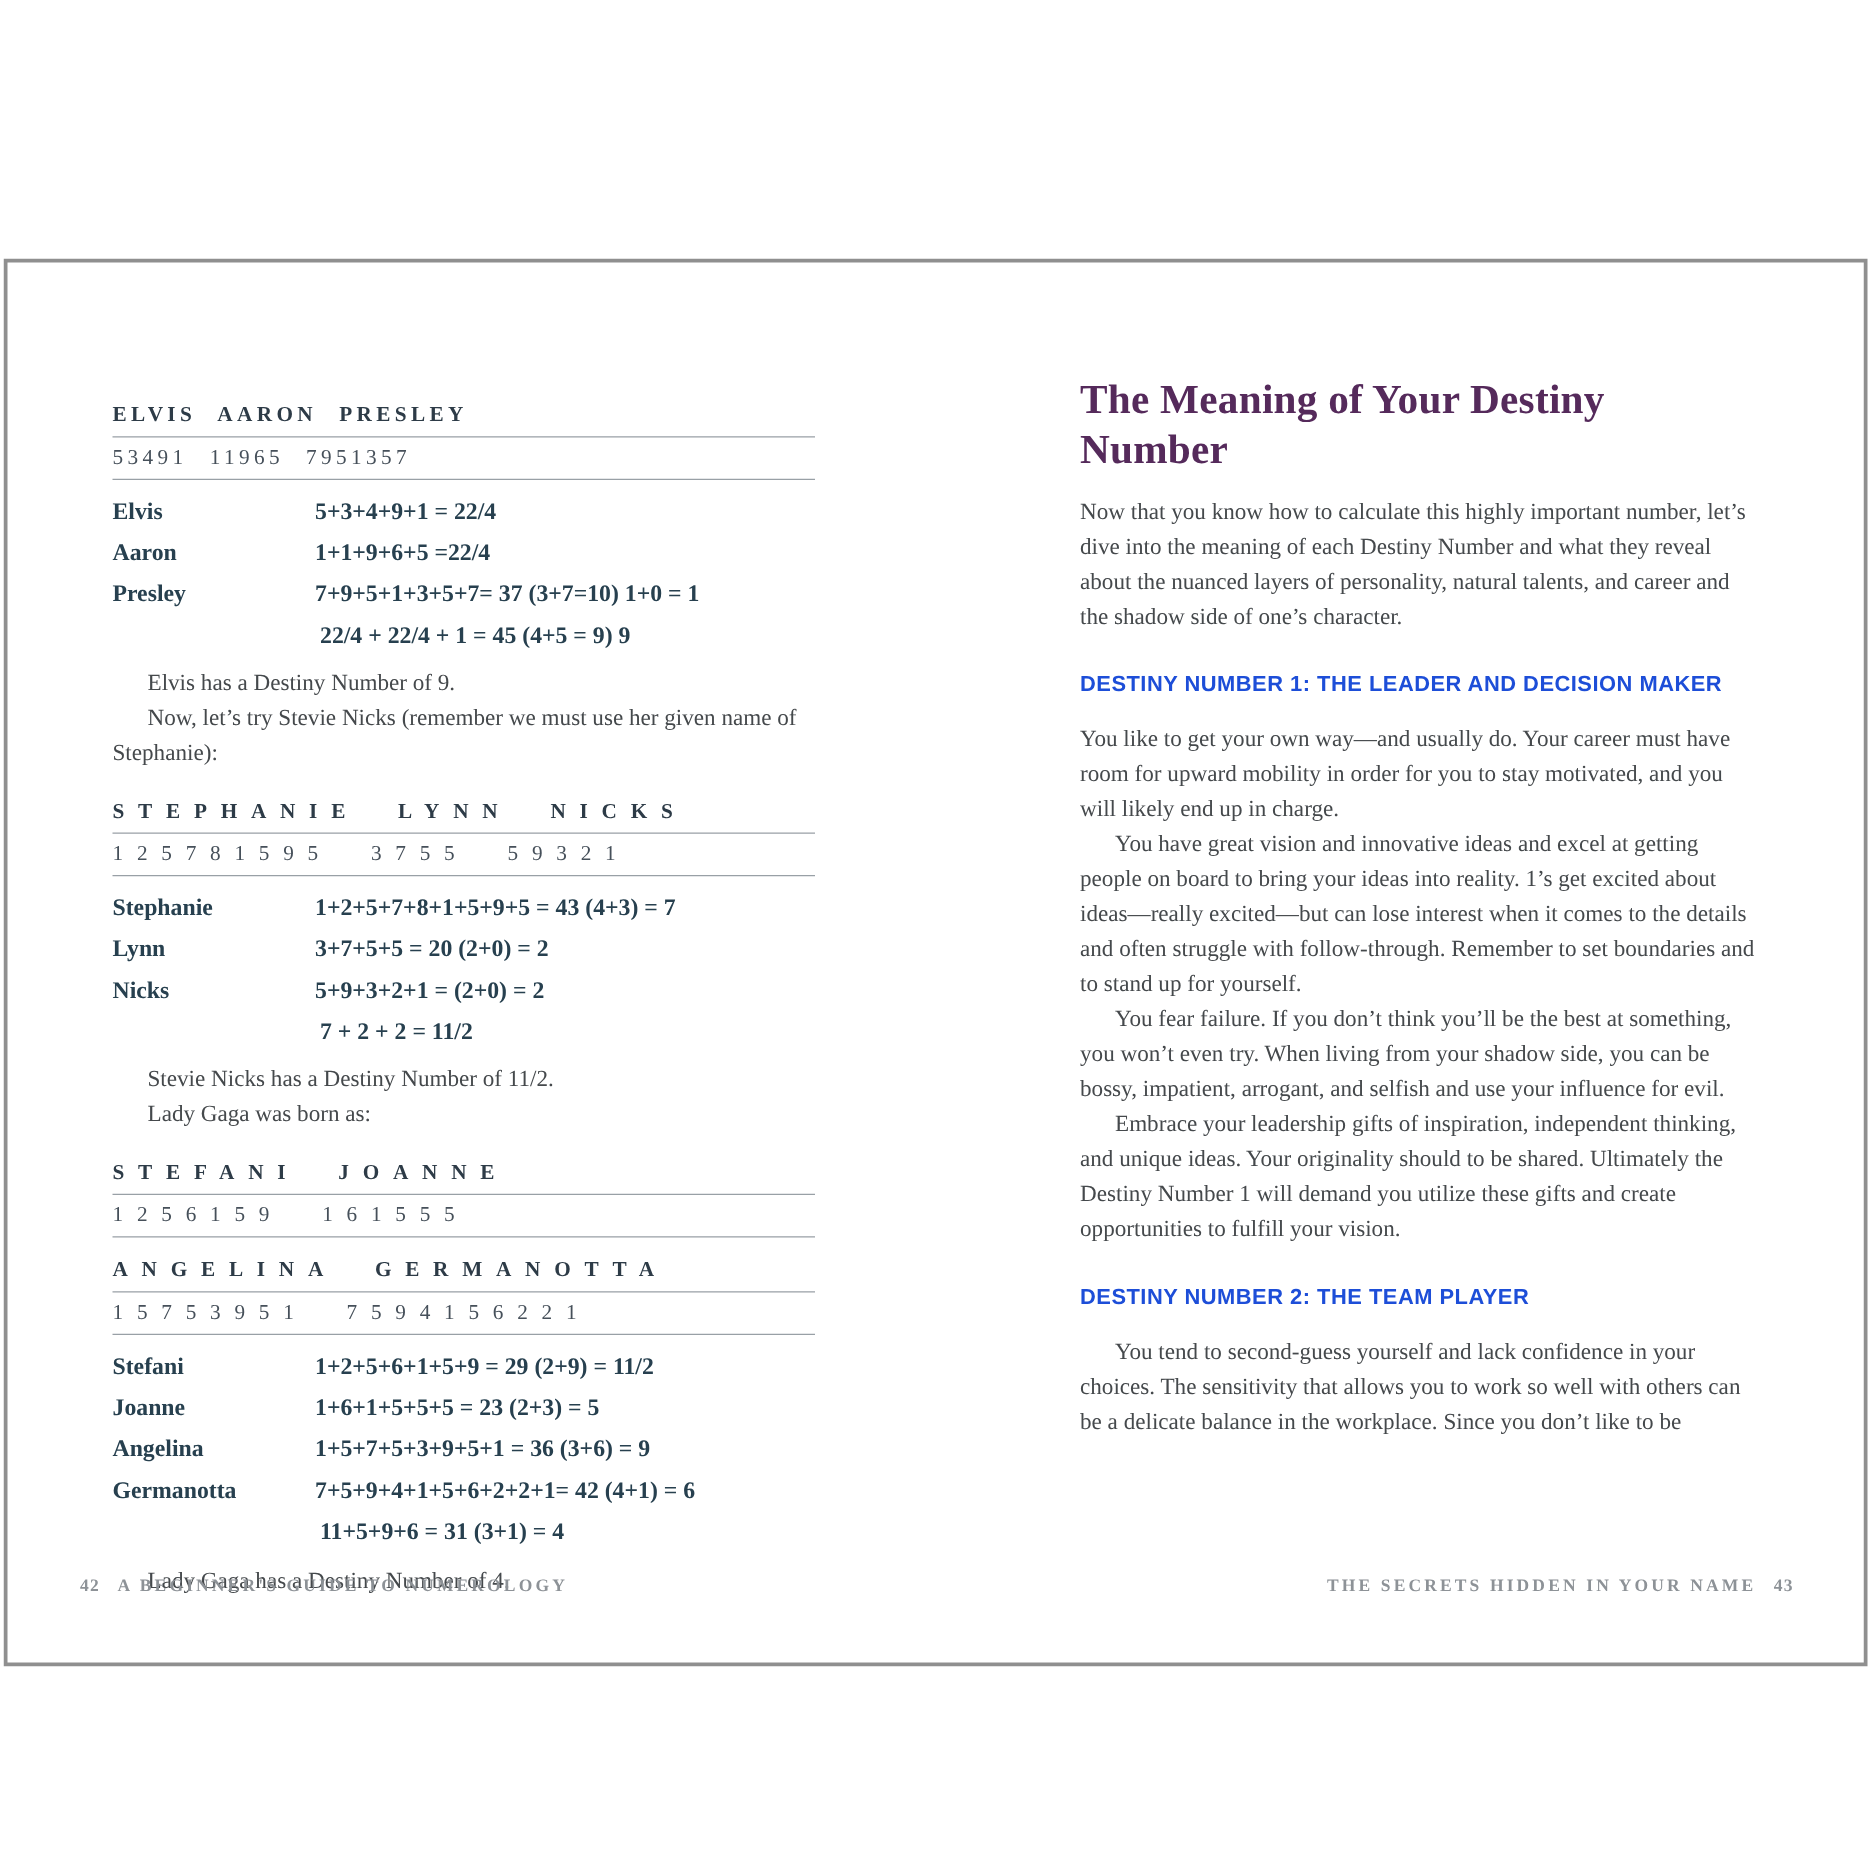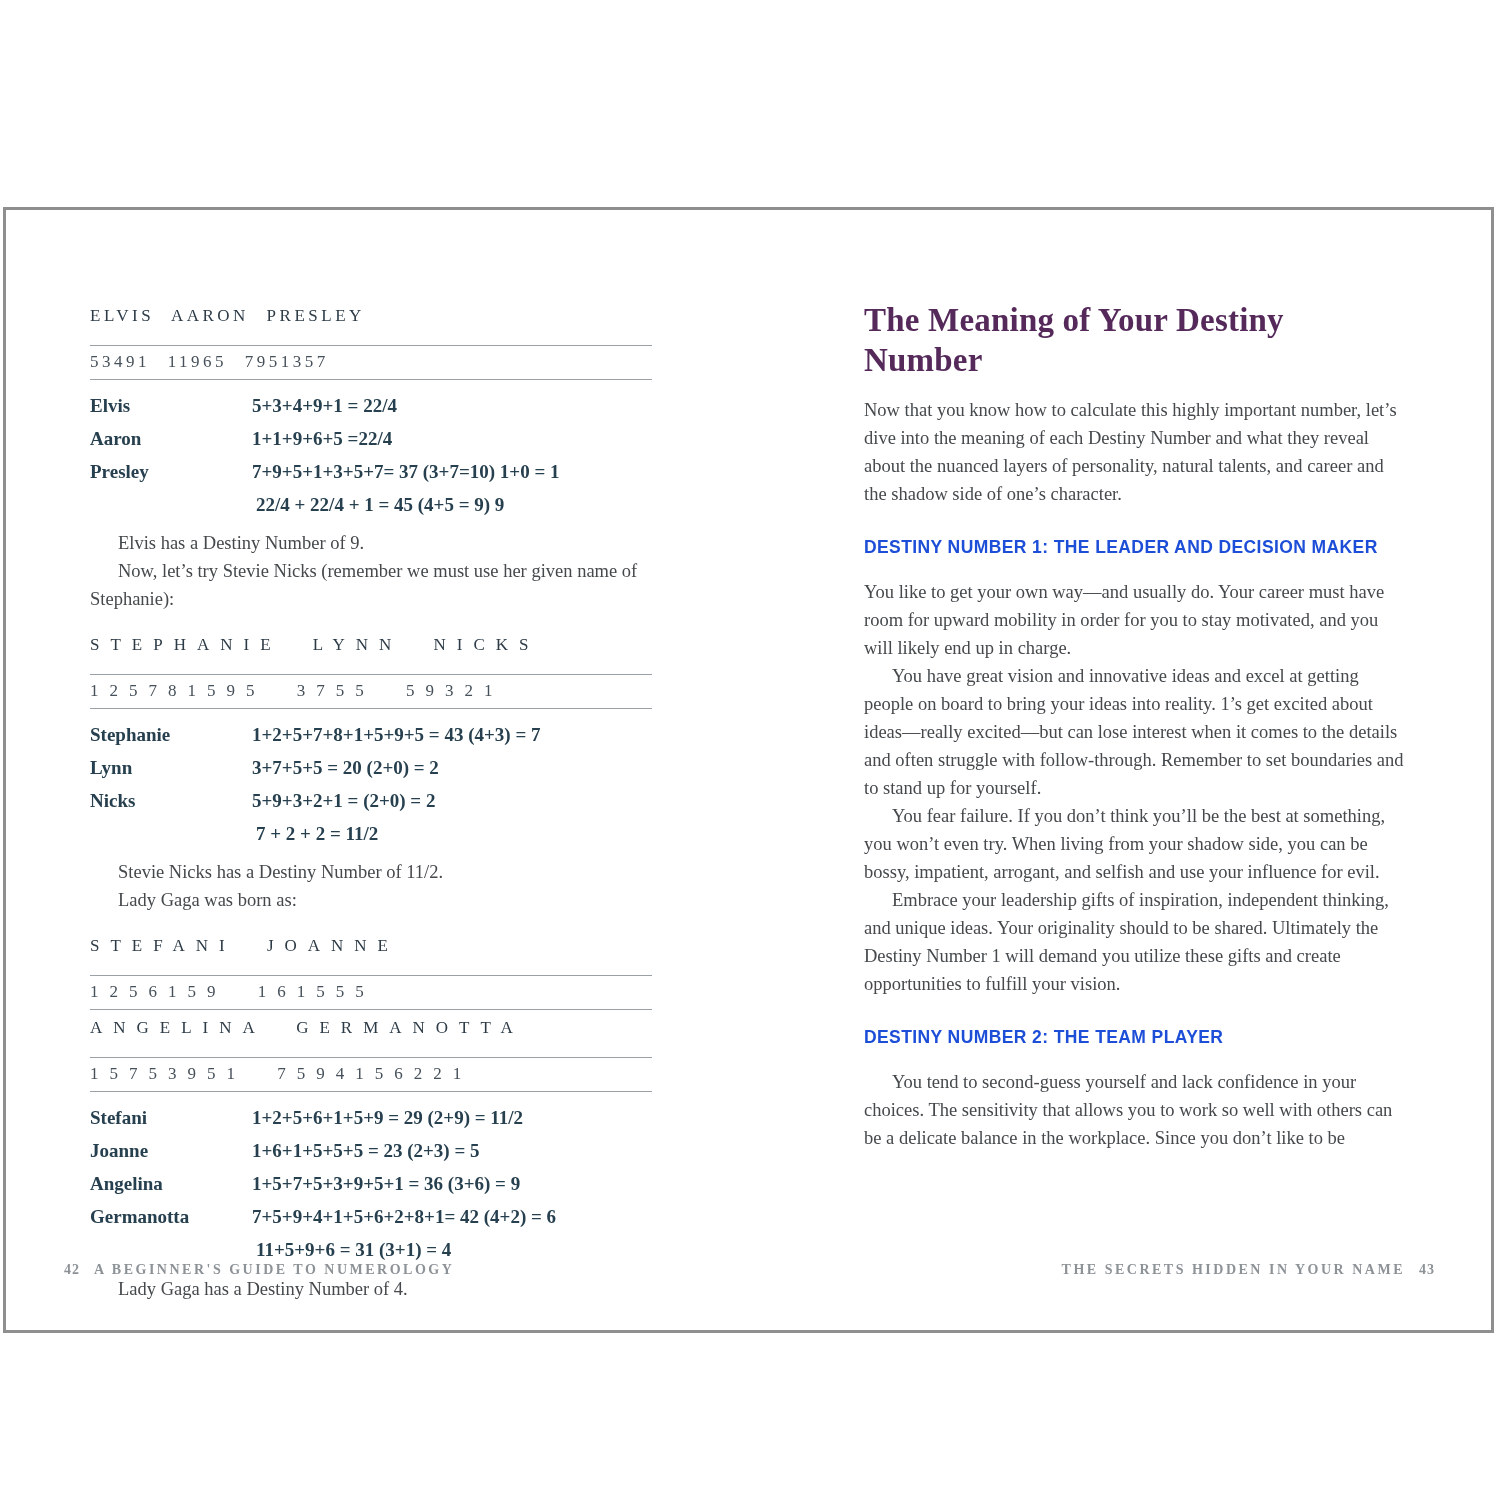--- a/index.html
+++ b/index.html
@@ -16,25 +16,26 @@
     background:#ffffff;
   }
   .page-col { position:absolute; }
   .page-left  { left:84px; top:96px; width:562px; }
   .page-right { left:858px; top:90px; width:545px; }
 
   
   .name-table { --ls:3.5px; --ws:10px; }
   .name-table.wide { --ls:11px; --ws:16px; }
   .nh-name {
-    font-weight:normal; font-size:17px; line-height:20px;
+    font-weight:bold; font-size:17px; line-height:20px;
     letter-spacing:var(--ls); word-spacing:var(--ws);
     color:#2d3b47;
-    padding-bottom:19px;
+    padding-bottom:7px;
     border-bottom:1.5px solid #99a0a6;
+    margin-top:16px;
   }
   .nh-digits {
     font-size:17px; line-height:20px;
     letter-spacing:var(--ls); word-spacing:var(--ws);
     color:#46505a;
     padding:6px 0 7px;
     border-bottom:1.5px solid #99a0a6;
   }
   .name-table + .name-table { margin-top:8px; }
 
@@ -143,21 +144,21 @@
       <div class="calc-row">
         <span class="calc-label">Stefani</span><span class="calc-expr">1+2+5+6+1+5+9 = 29 (2+9) = 11/2</span>
       </div>
       <div class="calc-row">
         <span class="calc-label">Joanne</span><span class="calc-expr">1+6+1+5+5+5 = 23 (2+3) = 5</span>
       </div>
       <div class="calc-row">
         <span class="calc-label">Angelina</span><span class="calc-expr">1+5+7+5+3+9+5+1 = 36 (3+6) = 9</span>
       </div>
       <div class="calc-row">
-        <span class="calc-label">Germanotta</span><span class="calc-expr">7+5+9+4+1+5+6+2+8+1= 42 (4+2) = 6</span>
+        <span class="calc-label">Germanotta</span><span class="calc-expr">7+5+9+4+1+5+6+2+2+1= 42 (4+1) = 6</span>
       </div>
       <div class="calc-row sum">
         <span class="calc-label"></span><span class="calc-expr">11+5+9+6 = 31 (3+1) = 4</span>
       </div>
     </div>
     <div class="tail-block">
       <p class="body-para indent">Lady Gaga has a Destiny Number of 4.</p>
     </div>
   </div>
 

